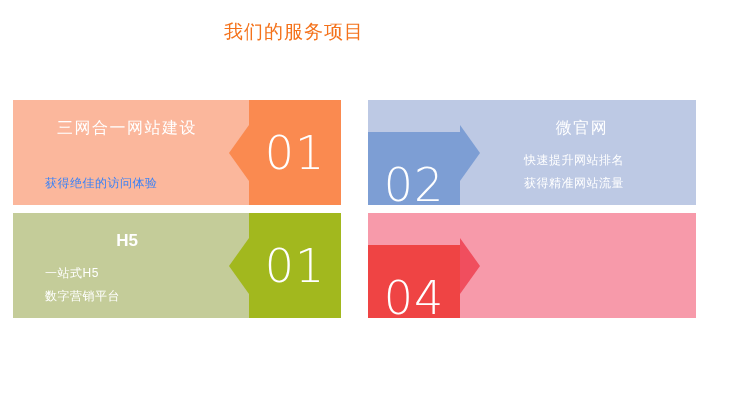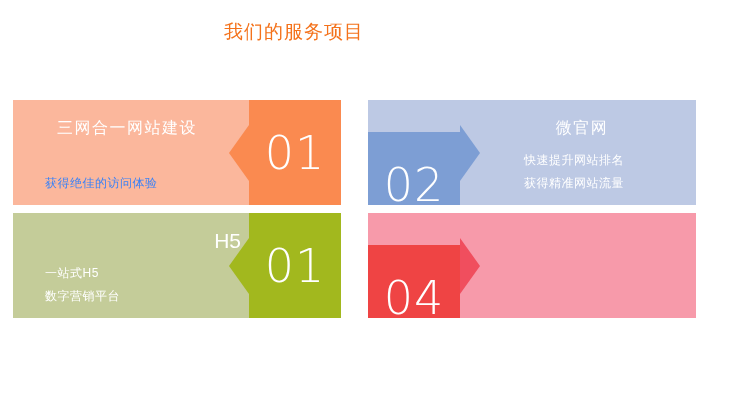--- a/index.html
+++ b/index.html
@@ -137,24 +137,23 @@
     left: 0;
     width: 100%;
     text-align: center;
     font-size: 16px;
     color: #ffffff;
     letter-spacing: 1.5px;
     line-height: 22px;
     white-space: nowrap;
   }
   .card-title.bold {
-    font-weight: normal;
+    font-weight: bold;
     letter-spacing: 0;
-    font-size: 21px;
-    text-align: right;
+    font-size: 17px;
   }
 
   .sub {
     position: absolute;
     left: 32px;
     width: 170px;
     text-align: left;
     font-size: 12px;
     color: #ffffff;
     line-height: 16px;

